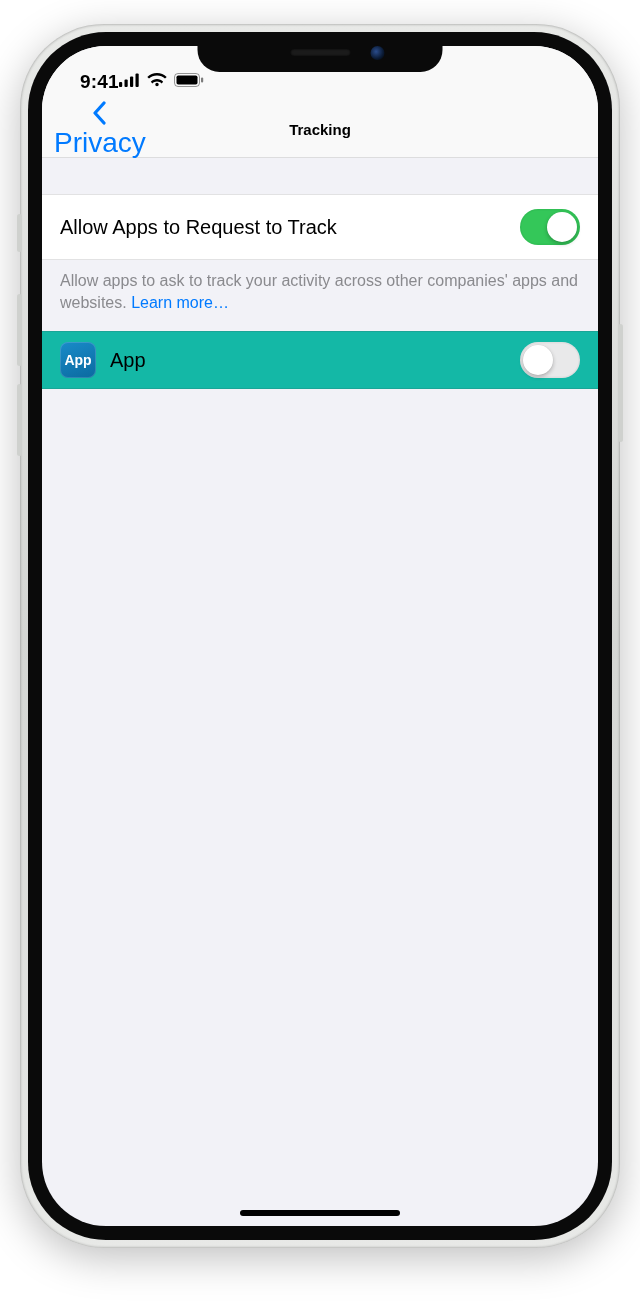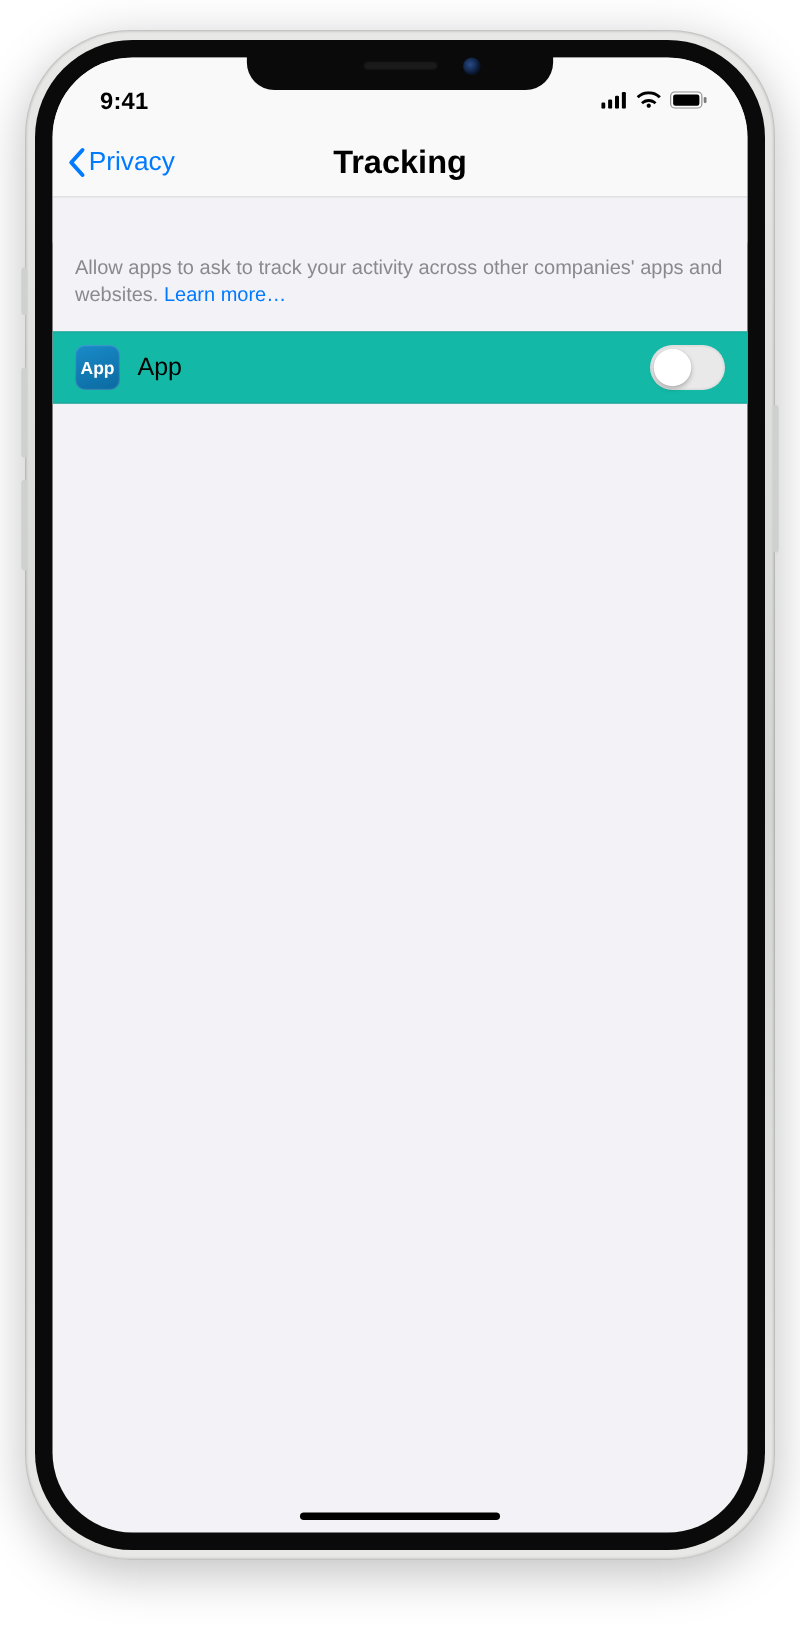--- a/index.html
+++ b/index.html
@@ -70,42 +70,42 @@
     .sb-silence { left: -3px; top: 190px; width: 5px; height: 38px; }
     .sb-volup   { left: -3px; top: 270px; width: 5px; height: 72px; }
     .sb-voldn   { left: -3px; top: 360px; width: 5px; height: 72px; }
     .sb-power   { right: -3px; top: 300px; width: 5px; height: 118px; }
 
     
     .status {
       height: 56px;
       padding: 16px 28px 0;
       display: flex;
-      justify-content: space-between;
+      justify-content: flex-start;
       align-items: center;
       background: #f9f9f9;
     }
     .status-time { font-size: 19px; font-weight: 700; letter-spacing: .2px; padding-left: 10px; }
     .status-right { display:flex; align-items:center; gap: 7px; padding-right: 4px; }
 
     
     .navbar {
       height: 56px;
       background: #f9f9f9;
       border-bottom: 1px solid rgba(60,60,67,.15);
       display:flex;
       align-items:center;
       position: relative;
       padding: 0 12px;
     }
-    .back { display:flex; align-items:center; gap:2px; color:#007aff; font-size:21px; }
+    .back { display:flex; align-items:center; gap:2px; color:#007aff; font-size:28px;flex-direction:column; }
     .back svg { display:block; }
     .nav-title {
       position:absolute; left:0; right:0; text-align:center;
-      font-size: 26px; font-weight: 700; pointer-events:none;
+      font-size: 15px; font-weight: 700; pointer-events:none;
     }
 
     .spacer-top { height: 36px; background:#f2f2f7; }
 
     .row {
       background:#fff;
       border-top: 1px solid rgba(60,60,67,.15);
       border-bottom: 1px solid rgba(60,60,67,.15);
       padding: 14px 18px;
       display:flex; align-items:center; justify-content:space-between;
@@ -211,20 +211,26 @@
                 <path fill="none" stroke="#007aff" stroke-width="3.2" stroke-linecap="round" stroke-linejoin="round" d="M12 2 L3 12 L12 22"></path>
               </svg>
           </span>
           <span>Privacy</span>
         </div>
         <div class="nav-title">Tracking</div>
       </div>
 
       <div class="spacer-top"></div>
 
+      <div class="row">
+        <span class="row-label">Allow Apps to Request to Track</span>
+        <span class="switch on">
+            <span class="knob"></span>
+          </span>
+      </div>
 
       <div class="footer-text">
         <span>Allow apps to ask to track your activity across other companies' apps and websites. </span><span class="link">Learn more…</span>
       </div>
 
       <div class="app-row">
         <span class="app-icon">App</span>
         <span class="app-name">App</span>
         <span class="switch off">
             <span class="knob"></span>

